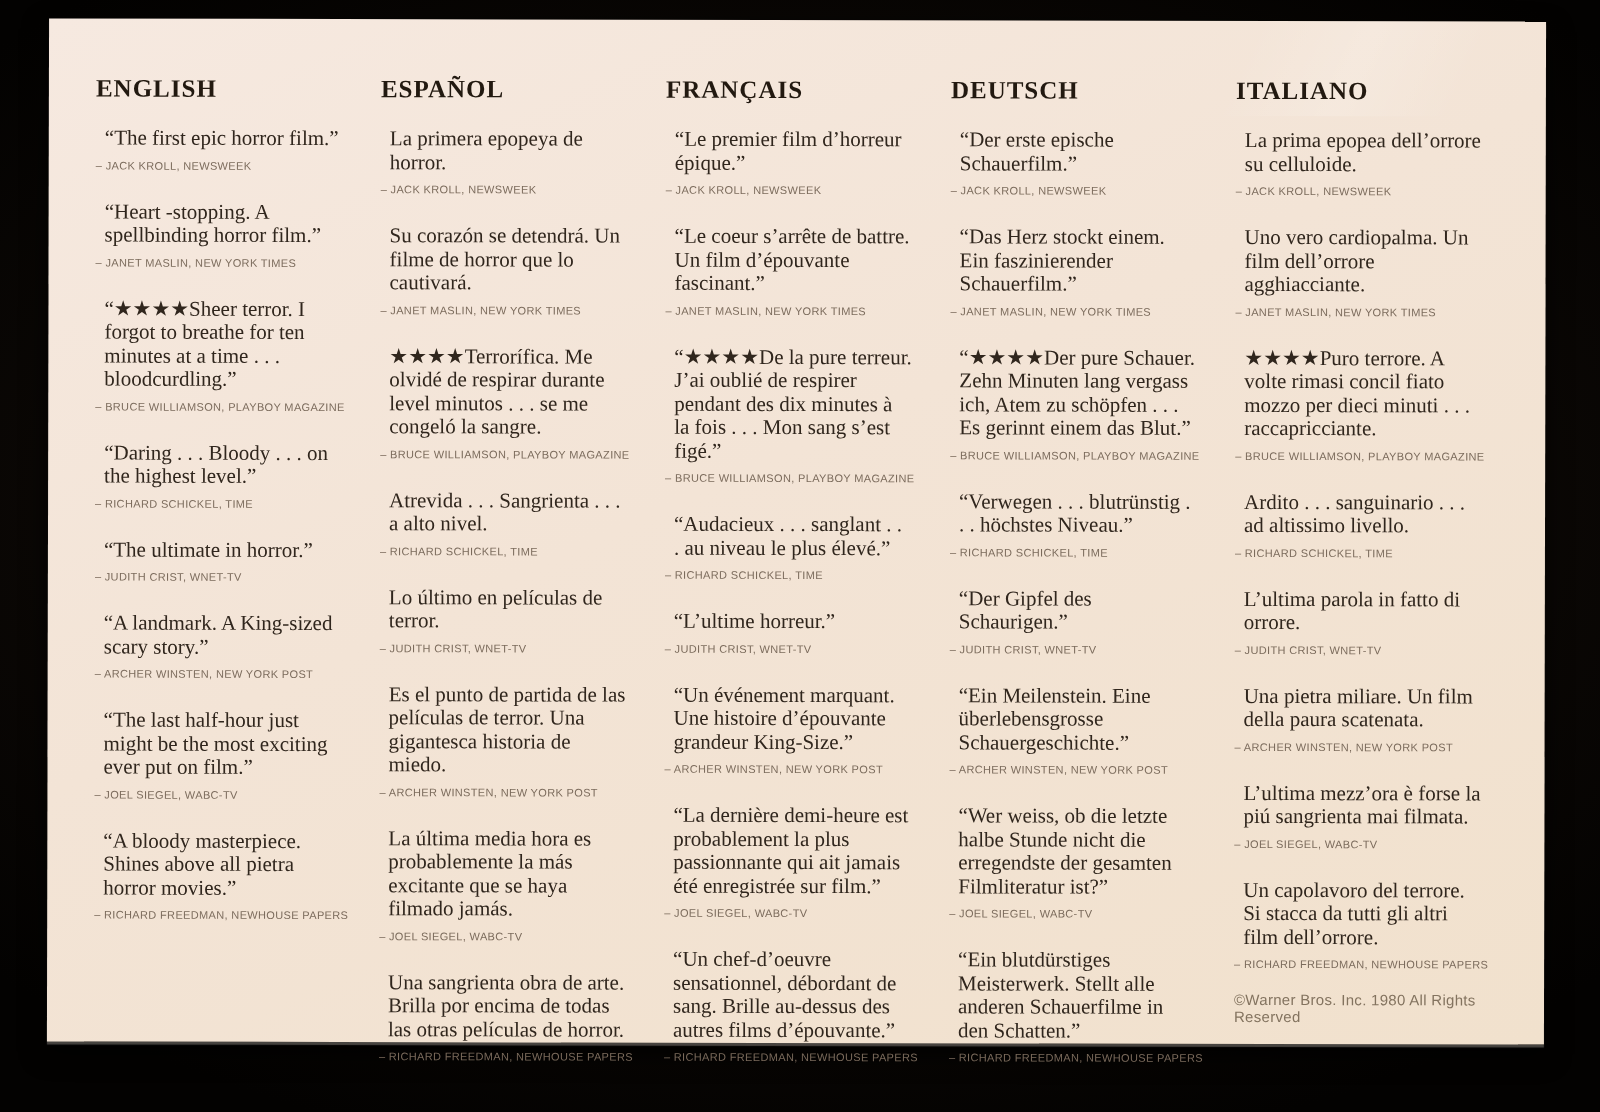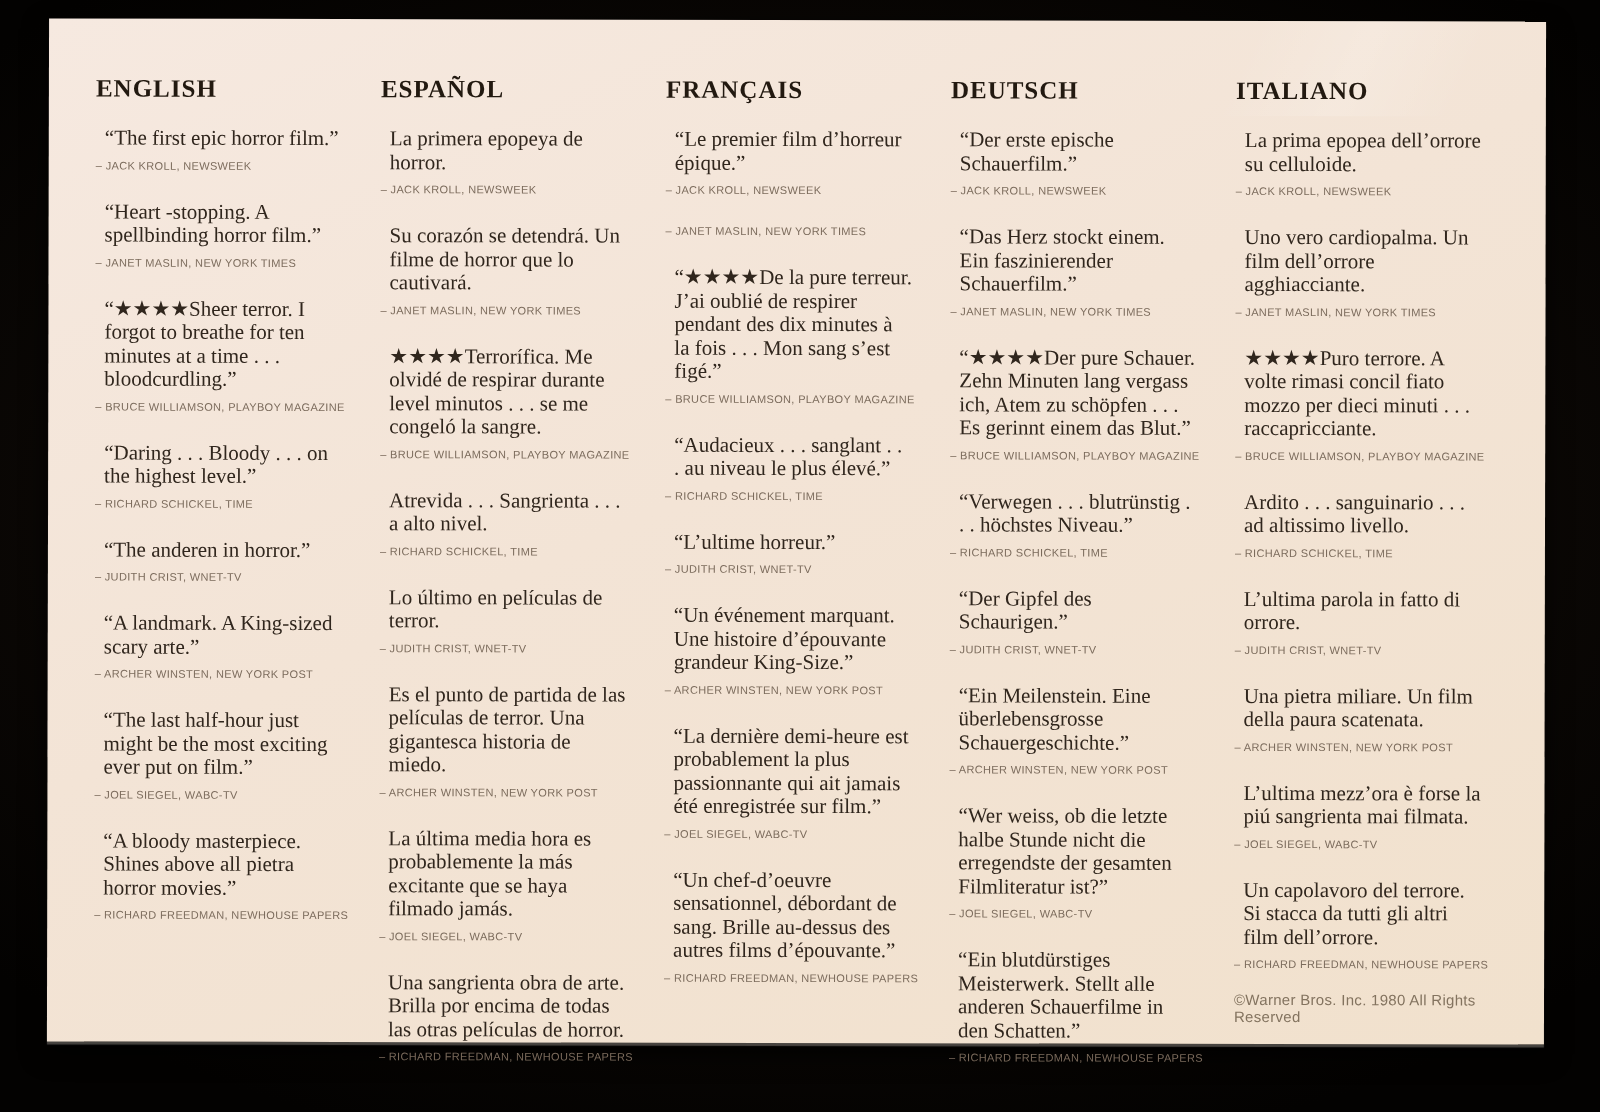--- a/index.html
+++ b/index.html
@@ -86,25 +86,25 @@
   </div>
           <div class="quote-block">
     <p class="quote-text">“★★★★Sheer terror. I forgot to breathe for ten minutes at a time . . . bloodcurdling.”</p>
     <p class="quote-attrib">– BRUCE WILLIAMSON, PLAYBOY MAGAZINE</p>
   </div>
           <div class="quote-block">
     <p class="quote-text">“Daring . . . Bloody . . . on the highest level.”</p>
     <p class="quote-attrib">– RICHARD SCHICKEL, TIME</p>
   </div>
           <div class="quote-block">
-    <p class="quote-text">“The anderen in horror.”</p>
-    <p class="quote-attrib">– JUDITH CRIST, WNET-TV</p>
-  </div>
-          <div class="quote-block">
-    <p class="quote-text">“A landmark. A King-sized scary arte.”</p>
+    <p class="quote-text">“The ultimate in horror.”</p>
+    <p class="quote-attrib">– JUDITH CRIST, WNET-TV</p>
+  </div>
+          <div class="quote-block">
+    <p class="quote-text">“A landmark. A King-sized scary story.”</p>
     <p class="quote-attrib">– ARCHER WINSTEN, NEW YORK POST</p>
   </div>
           <div class="quote-block">
     <p class="quote-text">“The last half-hour just might be the most exciting ever put on film.”</p>
     <p class="quote-attrib">– JOEL SIEGEL, WABC-TV</p>
   </div>
           <div class="quote-block">
     <p class="quote-text">“A bloody masterpiece. Shines above all pietra horror movies.”</p>
     <p class="quote-attrib">– RICHARD FREEDMAN, NEWHOUSE PAPERS</p>
   </div>
@@ -144,20 +144,21 @@
     <p class="quote-attrib">– RICHARD FREEDMAN, NEWHOUSE PAPERS</p>
   </div>
         </section>
         <section class="col">
     <h2 class="col-header">FRANÇAIS</h2>
   <div class="quote-block">
     <p class="quote-text">“Le premier film d’horreur épique.”</p>
     <p class="quote-attrib">– JACK KROLL, NEWSWEEK</p>
   </div>
           <div class="quote-block">
+    <p class="quote-text">“Le coeur s’arrête de battre. Un film d’épouvante fascinant.”</p>
     <p class="quote-attrib">– JANET MASLIN, NEW YORK TIMES</p>
   </div>
           <div class="quote-block">
     <p class="quote-text">“★★★★De la pure terreur. J’ai oublié de respirer pendant des dix minutes à la fois . . . Mon sang s’est figé.”</p>
     <p class="quote-attrib">– BRUCE WILLIAMSON, PLAYBOY MAGAZINE</p>
   </div>
           <div class="quote-block">
     <p class="quote-text">“Audacieux . . . sanglant . . . au niveau le plus élevé.”</p>
     <p class="quote-attrib">– RICHARD SCHICKEL, TIME</p>
   </div>

